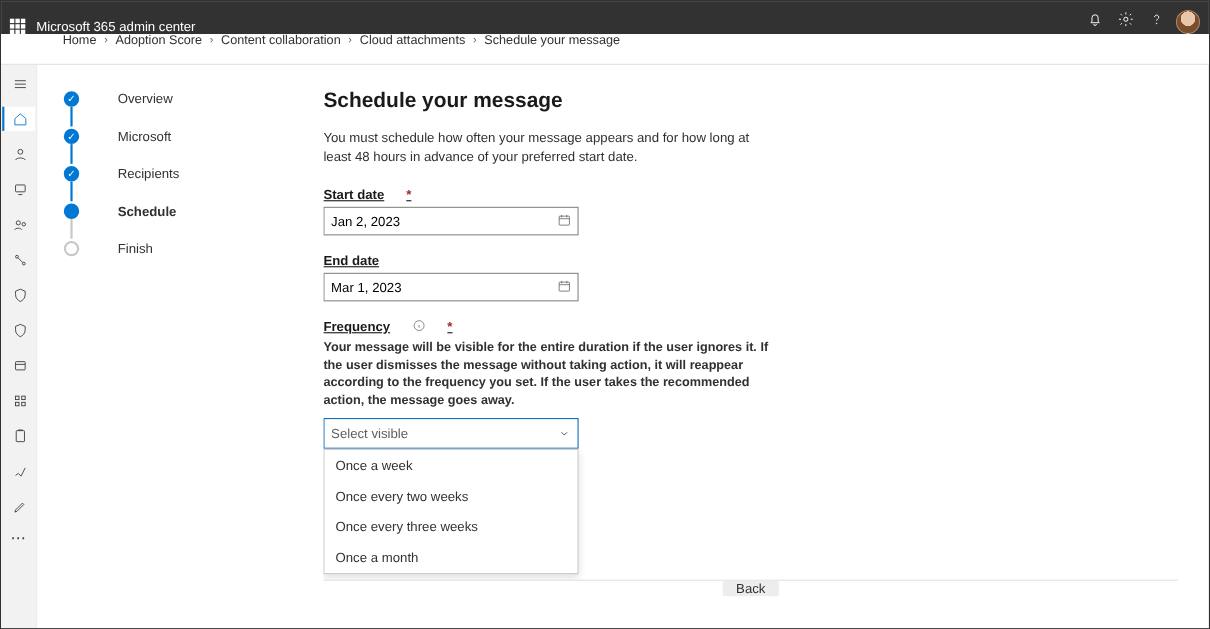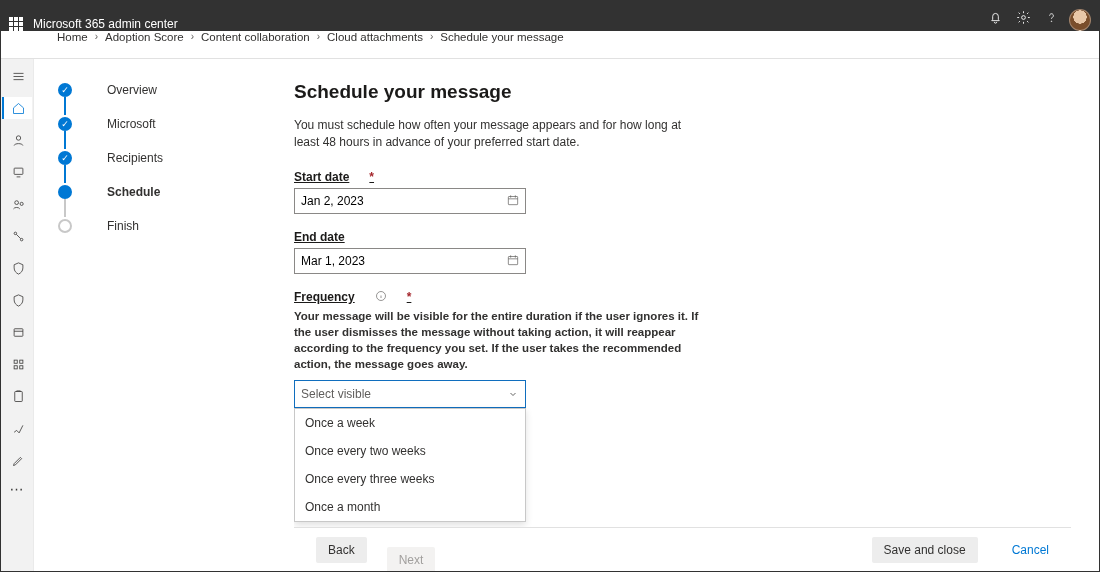--- a/index.html
+++ b/index.html
@@ -54,21 +54,21 @@
   .date-field input { width:100%; height:26px; border:1px solid #8a8886; padding:0 26px 0 6px; font-size:12px; background:#fff; }
   .date-field .cal-ic { position:absolute; right:6px; top:5px; width:14px; height:14px; stroke:#605e5c; fill:none; stroke-width:1.2; pointer-events:none; }
   .help-text { font-size:11.5px; color:#323130; max-width:410px; line-height:1.4; margin-bottom:8px;font-weight:bold; }
   .select-wrap { position:relative; width:232px; }
   .select-box { width:100%; height:28px; border:1.5px solid #106ebe; display:flex; align-items:center; padding:0 6px; font-size:12px; color:#605e5c; cursor:pointer; justify-content:space-between; }
   .select-box svg { width:12px; height:12px; stroke:#323130; fill:none; stroke-width:1.5; }
   .dropdown { position:absolute; top:28px; left:0; width:232px; background:#fff; border:1px solid #c8c8c8; box-shadow:0 3px 7px rgba(0,0,0,0.12); z-index:5; }
   .dropdown-item { padding:7px 10px; font-size:12px; color:#323130; cursor:pointer; }
 
   
-  .footer { height:44px; border-top:1px solid #e1e1e1; display:flex; align-items:center; padding:0 22px 0 22px; gap:20px; background:#fff; }
+  .footer { height:44px; border-top:1px solid #e1e1e1; display:flex; align-items:center; padding:0 22px 0 22px; gap:10px; background:#fff;flex-direction:column; }
   .btn { height:26px; padding:0 12px; font-size:12px; border:none; cursor:pointer; border-radius:2px; }
   .btn-default { background:#ededed; color:#323130; }
   .btn-disabled { background:#f3f2f1; color:#a19f9d; cursor:default;margin-top:20px; }
   .footer-spacer { flex:1; }
   .link { color:#0078d4; font-size:12px; cursor:pointer; margin-left:14px;text-align:center; }
 
   .content-body { flex:1; overflow:auto; }
   .rail .dots { font-size:14px; letter-spacing:1px; color:#3b3a39; cursor:pointer; }
 </style>
 </head>

